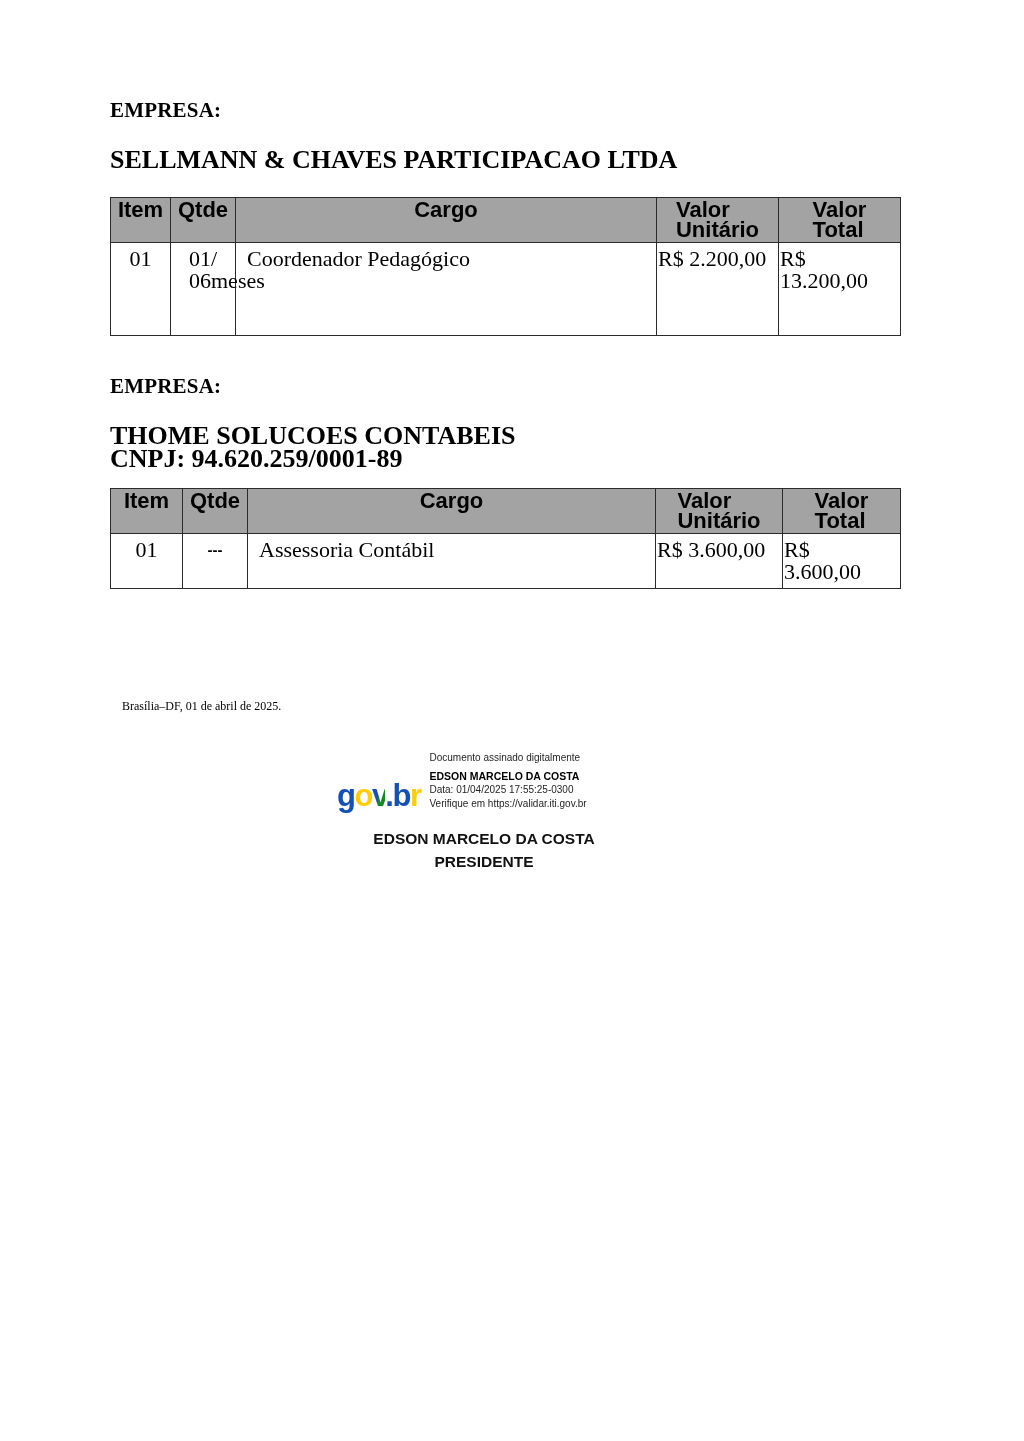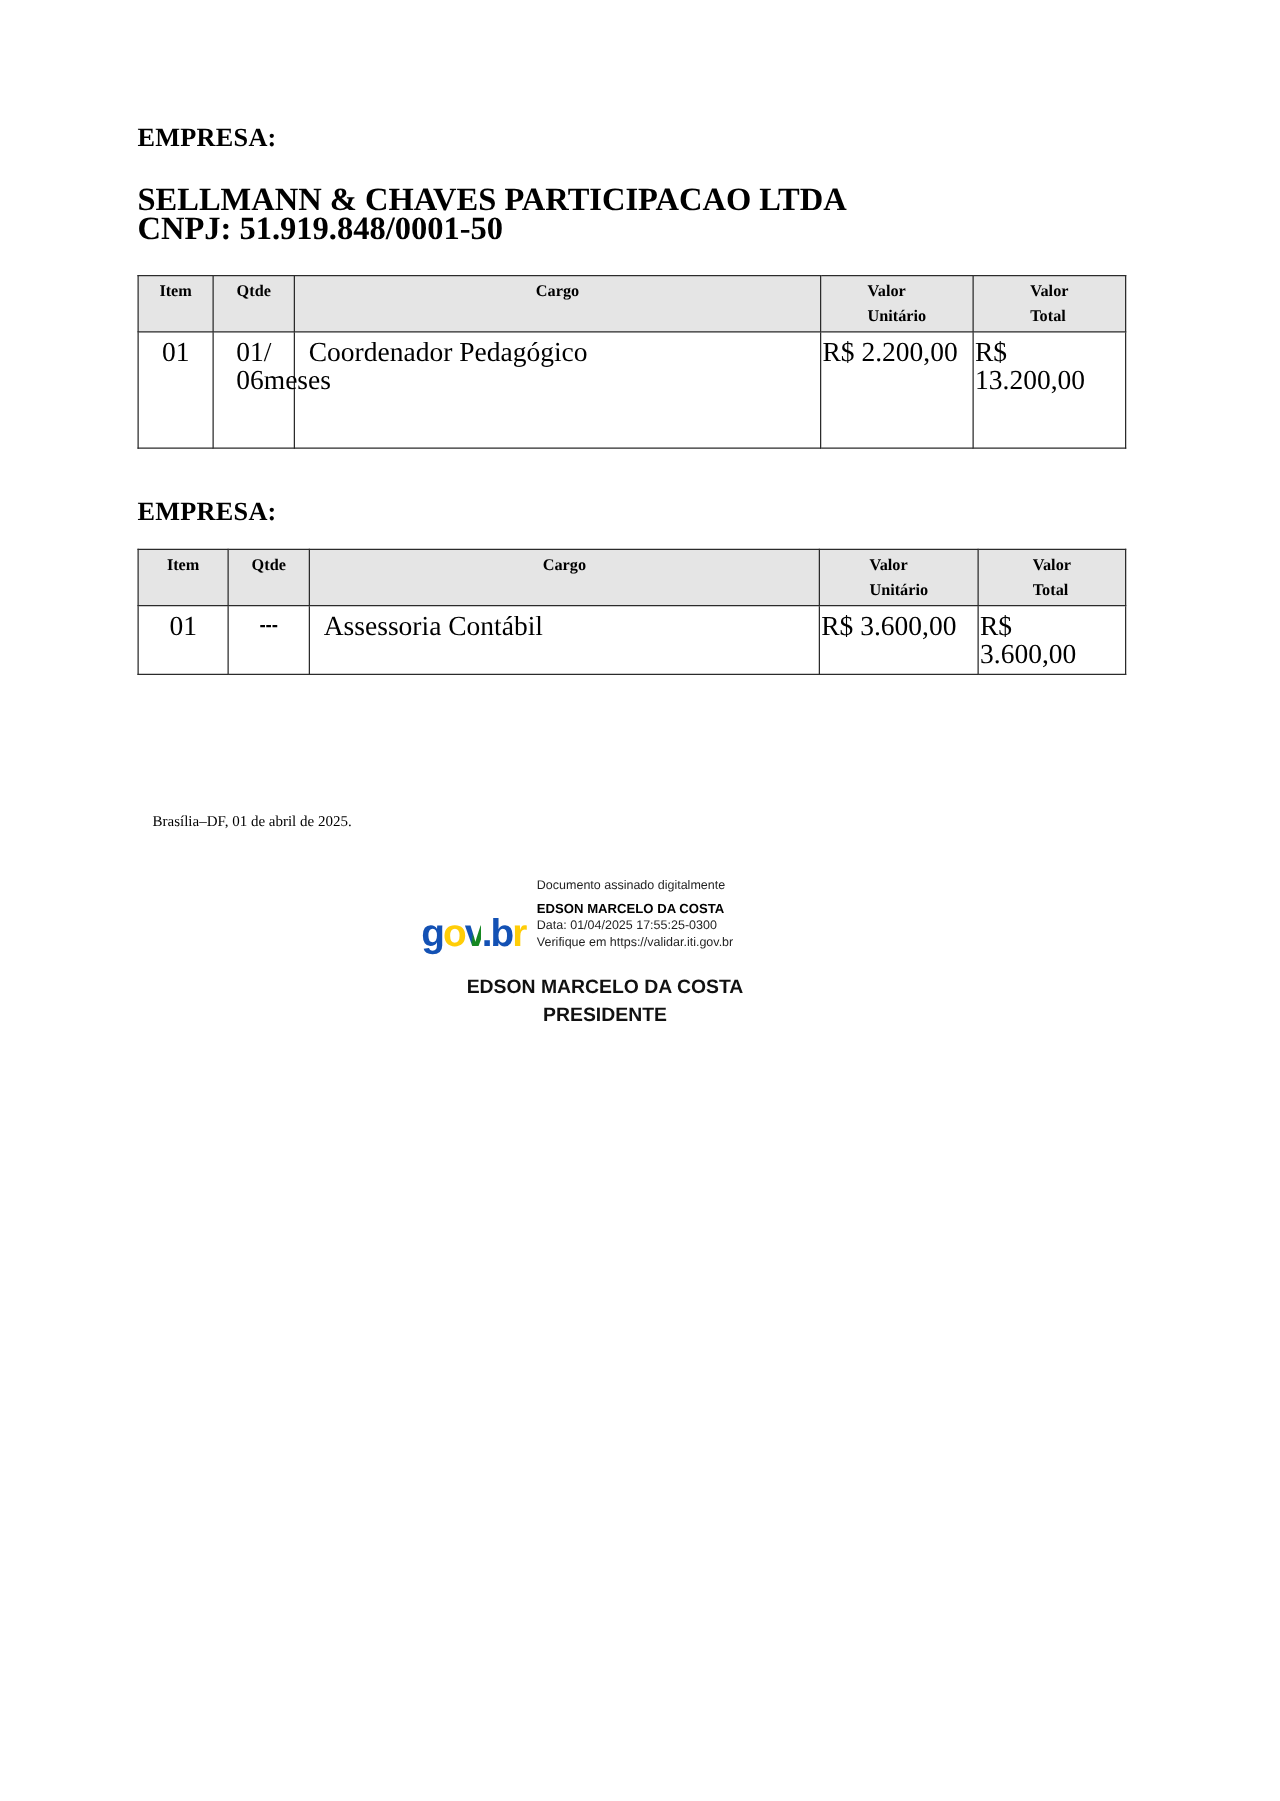--- a/index.html
+++ b/index.html
@@ -15,22 +15,22 @@
     line-height:24px; letter-spacing:0.2px;
   }
   .company-block { margin-top:26px; font-weight:bold; font-size:26px; line-height:23px; }
 
   table.price-table {
     width:790px; table-layout:fixed; border-collapse:collapse; margin-top:26px;
   }
   table.t2 { margin-top:18px; }
   .price-table th, .price-table td { border:1.5px solid #2b2b2b; }
   .price-table th {
-    background:#e5e5e5; font-family:Liberation Serif, serif;
-    font-weight:bold; font-size:13px; line-height:20px;
+    background:#a3a3a3; font-family:Liberation Sans, sans-serif;
+    font-weight:bold; font-size:22px; line-height:20px;
     height:43px; vertical-align:top; padding:2px 4px; text-align:center;
   }
   .hdr2 { display:inline-block; text-align:left; white-space:pre-line; }
   .price-table td {
     font-size:22px; line-height:22px; vertical-align:top; padding:5px 8px;
     background:#ffffff;
   }
   .t1 td { height:93px; }
   .t2 td { height:55px; }
   td.cell-item { text-align:center; }
@@ -73,21 +73,20 @@
   }
 </style>
 </head>
 <body>
 
 <div class="content">
 
   <div class="section-heading">EMPRESA:</div>
   <div class="company-block">
     <div>SELLMANN &amp; CHAVES PARTICIPACAO LTDA</div>
-    <div>CNPJ: 51.919.848/0001-50</div>
   </div>
 
   <table class="price-table t1">
     <colgroup>
       <col style="width:60px">
         <col style="width:65px">
         <col style="width:421px">
         <col style="width:122px">
         <col style="width:122px">
     </colgroup>
@@ -108,20 +107,24 @@
         <td class="cell-qtde">01/
 06meses</td>
         <td class="cell-cargo">Coordenador Pedagógico</td>
         <td class="cell-money">R$ 2.200,00</td>
         <td class="cell-money">R$ 13.200,00</td>
       </tr>
     </tbody>
   </table>
 
   <div class="section-heading" style="margin-top:38px">EMPRESA:</div>
+  <div class="company-block">
+    <div>THOME SOLUCOES CONTABEIS</div>
+    <div>CNPJ: 94.620.259/0001-89</div>
+  </div>
 
   <table class="price-table t2">
     <colgroup>
       <col style="width:72px">
         <col style="width:65px">
         <col style="width:408px">
         <col style="width:127px">
         <col style="width:118px">
     </colgroup>
     <thead>

